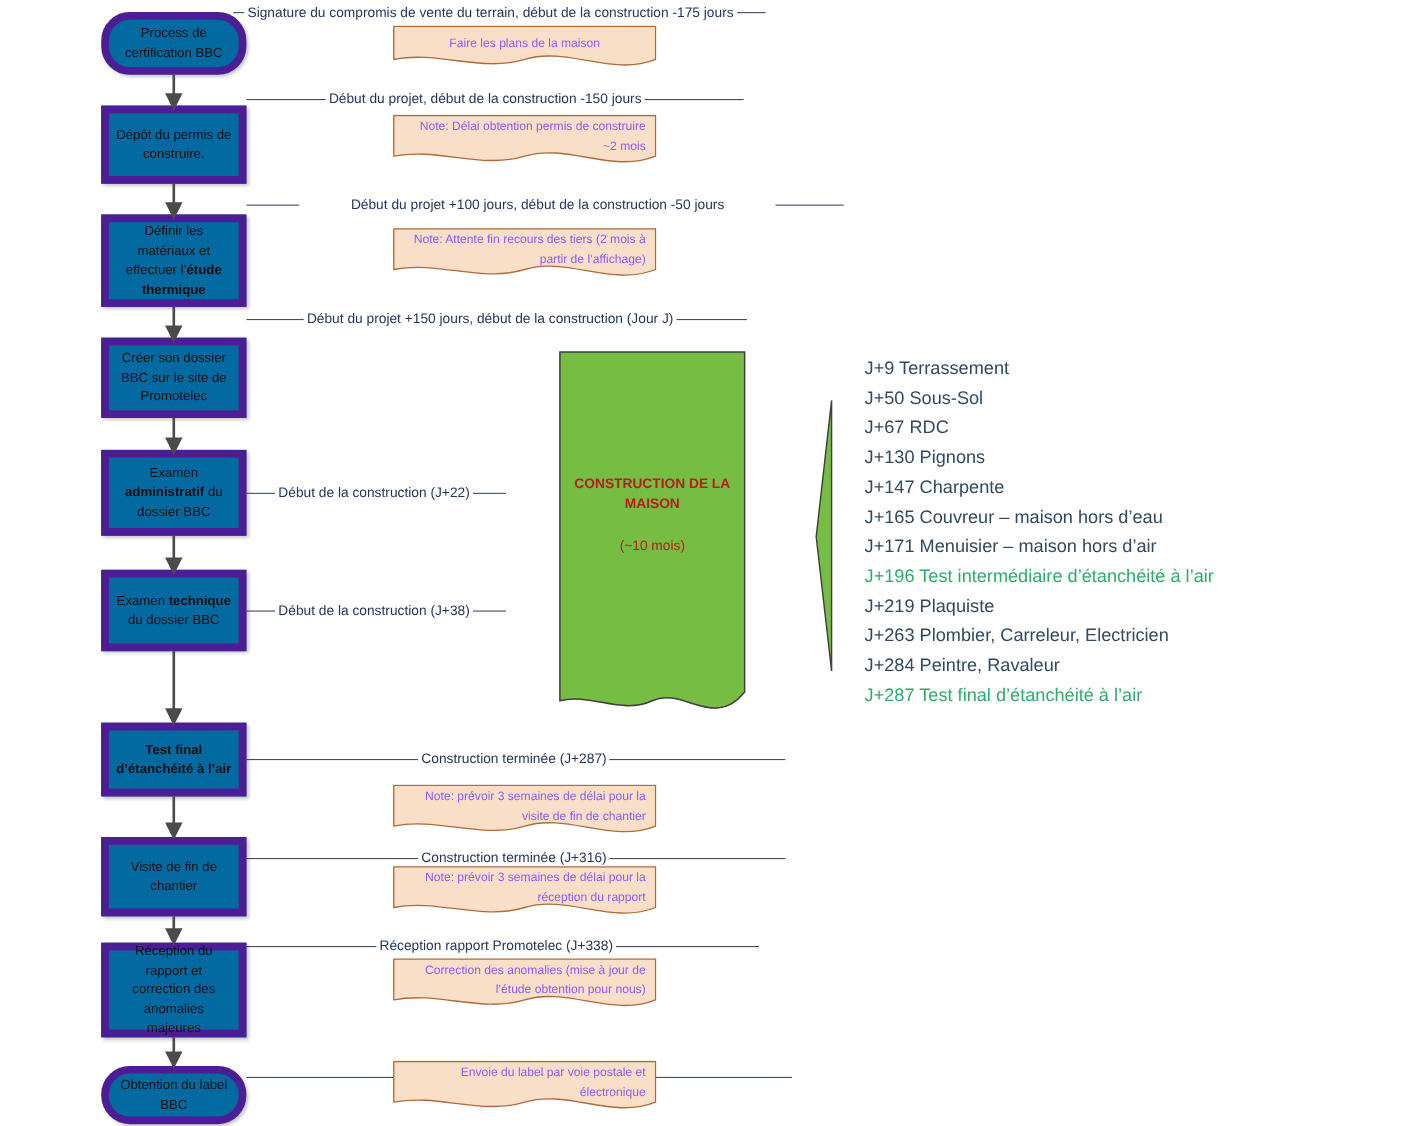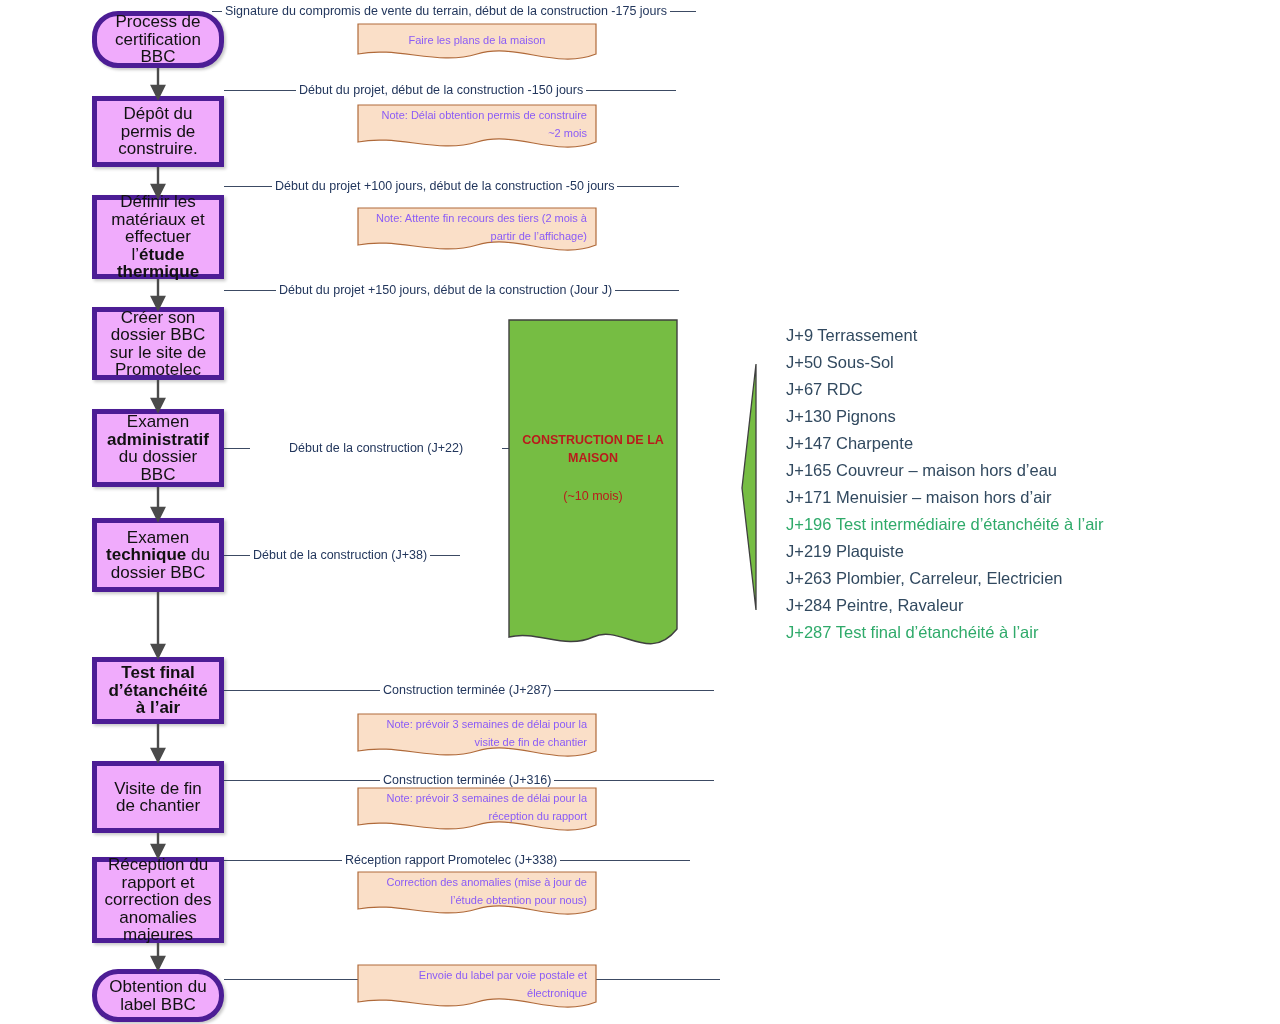--- a/index.html
+++ b/index.html
@@ -5,27 +5,27 @@
   html,body{margin:0;padding:0;background:#ffffff;}
   body{
     width:1280px;height:1024px;position:relative;overflow:hidden;
     font-family:"Liberation Sans","DejaVu Sans",sans-serif;
   }
   #stage{position:absolute;left:0;top:0;width:1280px;height:1024px;}
 
   
   .node{
     position:absolute;
-    background:#f0abfc;
-    border:5px solid #4c1d95;
+    background:#0369a1;
+    border:7px solid #4c1d95;
     box-sizing:border-box;
     display:flex;align-items:center;justify-content:center;
     text-align:center;
     color:#111111;
-    font-size:17px;
+    font-size:12px;
     line-height:17.5px;
     padding:2px 6px;
     box-shadow:2px 2px 3px rgba(0,0,0,.22);
   }
   .node.term{border-radius:26px;}
   .node b{font-weight:bold;}
 
   
   .note{
     position:absolute;
@@ -158,33 +158,33 @@
     <span class="lbl">Signature du compromis de vente du terrain, début de la construction -175 jours</span>
     <span class="ln" style="width:26px;"></span>
   </div>
 
   <div class="conn" style="left:224px;top:83px;">
     <span class="ln" style="width:72px;"></span>
     <span class="lbl">Début du projet, début de la construction -150 jours</span>
     <span class="ln" style="width:90px;"></span>
   </div>
 
-  <div class="conn" style="left:224px;top:179px;">
+  <div class="conn" style="left:224px;top:179px;gap:44px;">
     <span class="ln" style="width:48px;"></span>
     <span class="lbl">Début du projet +100 jours, début de la construction -50 jours</span>
     <span class="ln" style="width:62px;"></span>
   </div>
 
   <div class="conn" style="left:224px;top:283px;">
     <span class="ln" style="width:52px;"></span>
     <span class="lbl">Début du projet +150 jours, début de la construction (Jour J)</span>
     <span class="ln" style="width:64px;"></span>
   </div>
 
-  <div class="conn" style="left:224px;top:441px;gap:36px;">
+  <div class="conn" style="left:224px;top:441px;">
     <span class="ln" style="width:26px;"></span>
     <span class="lbl">Début de la construction (J+22)</span>
     <span class="ln" style="width:30px;"></span>
   </div>
 
   <div class="conn" style="left:224px;top:548px;">
     <span class="ln" style="width:26px;"></span>
     <span class="lbl">Début de la construction (J+38)</span>
     <span class="ln" style="width:30px;"></span>
   </div>

